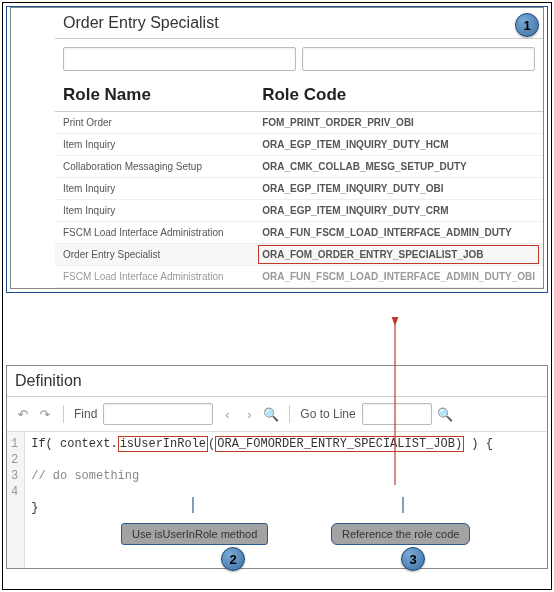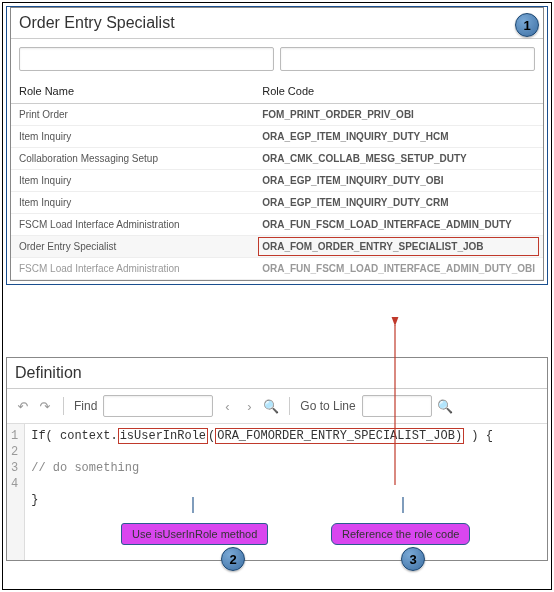--- a/index.html
+++ b/index.html
@@ -1,25 +1,25 @@
 <!DOCTYPE html>
 <html><head>
 <meta charset="utf-8">
 <style>
 * { box-sizing: border-box; margin: 0; padding: 0; }
 body { font-family: Arial, Helvetica, sans-serif; font-size: 11px; color: #333; background: #fff; width: 554px; height: 592px; position: relative; overflow: hidden; }
 .outer-frame { border: 1px solid #000; width: 550px; height: 588px; margin: 2px; position: relative; }
 .security-panel { border: 1.5px solid #1a4f8f; width: 542px; margin: 3px; position: relative; }
 .sc-title { text-align: center; color: #2a6bb5; font-size: 13px; font-weight: bold; padding: 4px 0; }
-.inner-table-frame { border: 1px solid #888; margin: 0 3px 3px 3px; background: #fff; }
+.inner-table-frame { border: 1px solid #888; margin: 0 3px 3px 3px; background: #fff; padding-left: 44px; }
 .page-title { font-size: 16px; color: #333; padding: 6px 8px; border-bottom: 1px solid #ccc; }
 .search-row { display: flex; gap: 6px; padding: 8px; }
 .search-input { flex: 1; height: 24px; border: 1px solid #bbb; border-radius: 2px; padding: 0 4px; font-size: 11px; box-shadow: inset 0 1px 2px rgba(0,0,0,.08); }
 .table { width: 100%; border-collapse: collapse; }
-.table th { text-align: left; font-weight: normal; font-size: 11px; padding: 6px 8px; border-bottom: 1px solid #ccc; color: #222; }
+.table th { text-align: left; font-weight: bold; font-size: 17px; padding: 6px 8px; border-bottom: 1px solid #ccc; color: #222; }
 .table td { font-size: 10px; color: #555; padding: 5px 8px; border-bottom: 1px solid #eee; white-space: nowrap; overflow: hidden; }
 .col-name { width: 46%; }
 .col-code { width: 54%; font-weight: bold; }
 .row-highlight { background: #f7f7f7; }
 .row-highlight .code-cell { position: relative; }
 .code-highlight-box { position: absolute; border: 1.5px solid #c0392b; left: 4px; right: 4px; top: 1px; bottom: 1px; pointer-events: none; }
 .cut-row td { color: #999; overflow: hidden; }
 
 .definition-panel { margin: 72px 3px 3px 3px; border: 1px solid #888; background: #fff; width: 542px; }
 .def-title { font-size: 16px; color: #333; padding: 6px 8px; border-bottom: 1px solid #ccc; }
@@ -38,21 +38,21 @@
 .code-lines div { height: 32px; white-space: pre; }
 .code-lines .faded { color: #888; }
 .method-box { border: 1.5px solid #c0392b; padding: 0 1px; display: inline-block; line-height: 14px; }
 .arg-box { border: 1.5px solid #c0392b; padding: 0 1px; display: inline-block; line-height: 14px; }
 
 .callout-badge { position: absolute; width: 24px; height: 24px; border-radius: 50%; background: radial-gradient(circle at 35% 30%, #7aa9d6, #3d6fa3); border: 1.5px solid #1a4570; color: #000; font-weight: bold; font-size: 13px; display: flex; align-items: center; justify-content: center; box-shadow: 0 1px 2px rgba(0,0,0,.3); z-index: 20; }
 .badge-1 { top: 6px; right: 8px; }
 .badge-2 { bottom: 18px; left: 218px; }
 .badge-3 { bottom: 18px; left: 398px; }
 
-.callout-label { position: absolute; border: 1.5px solid #2a5b8f; background: #d946ef; color: #333; font-size: 11px; padding: 4px 10px; border-radius: 3px; z-index: 15; }
+.callout-label { position: absolute; border: 1.5px solid #2a5b8f; background: #a3a3a3; color: #333; font-size: 11px; padding: 4px 10px; border-radius: 3px; z-index: 15; }
 .label-method { bottom: 44px; left: 118px; }
 .label-rolecode { bottom: 44px; left: 328px; border-radius: 6px; }
 
 .arrow-svg { position: absolute; pointer-events: none; z-index: 10; }
 </style>
 </head>
 <body>
 
 <div class="outer-frame">
 

